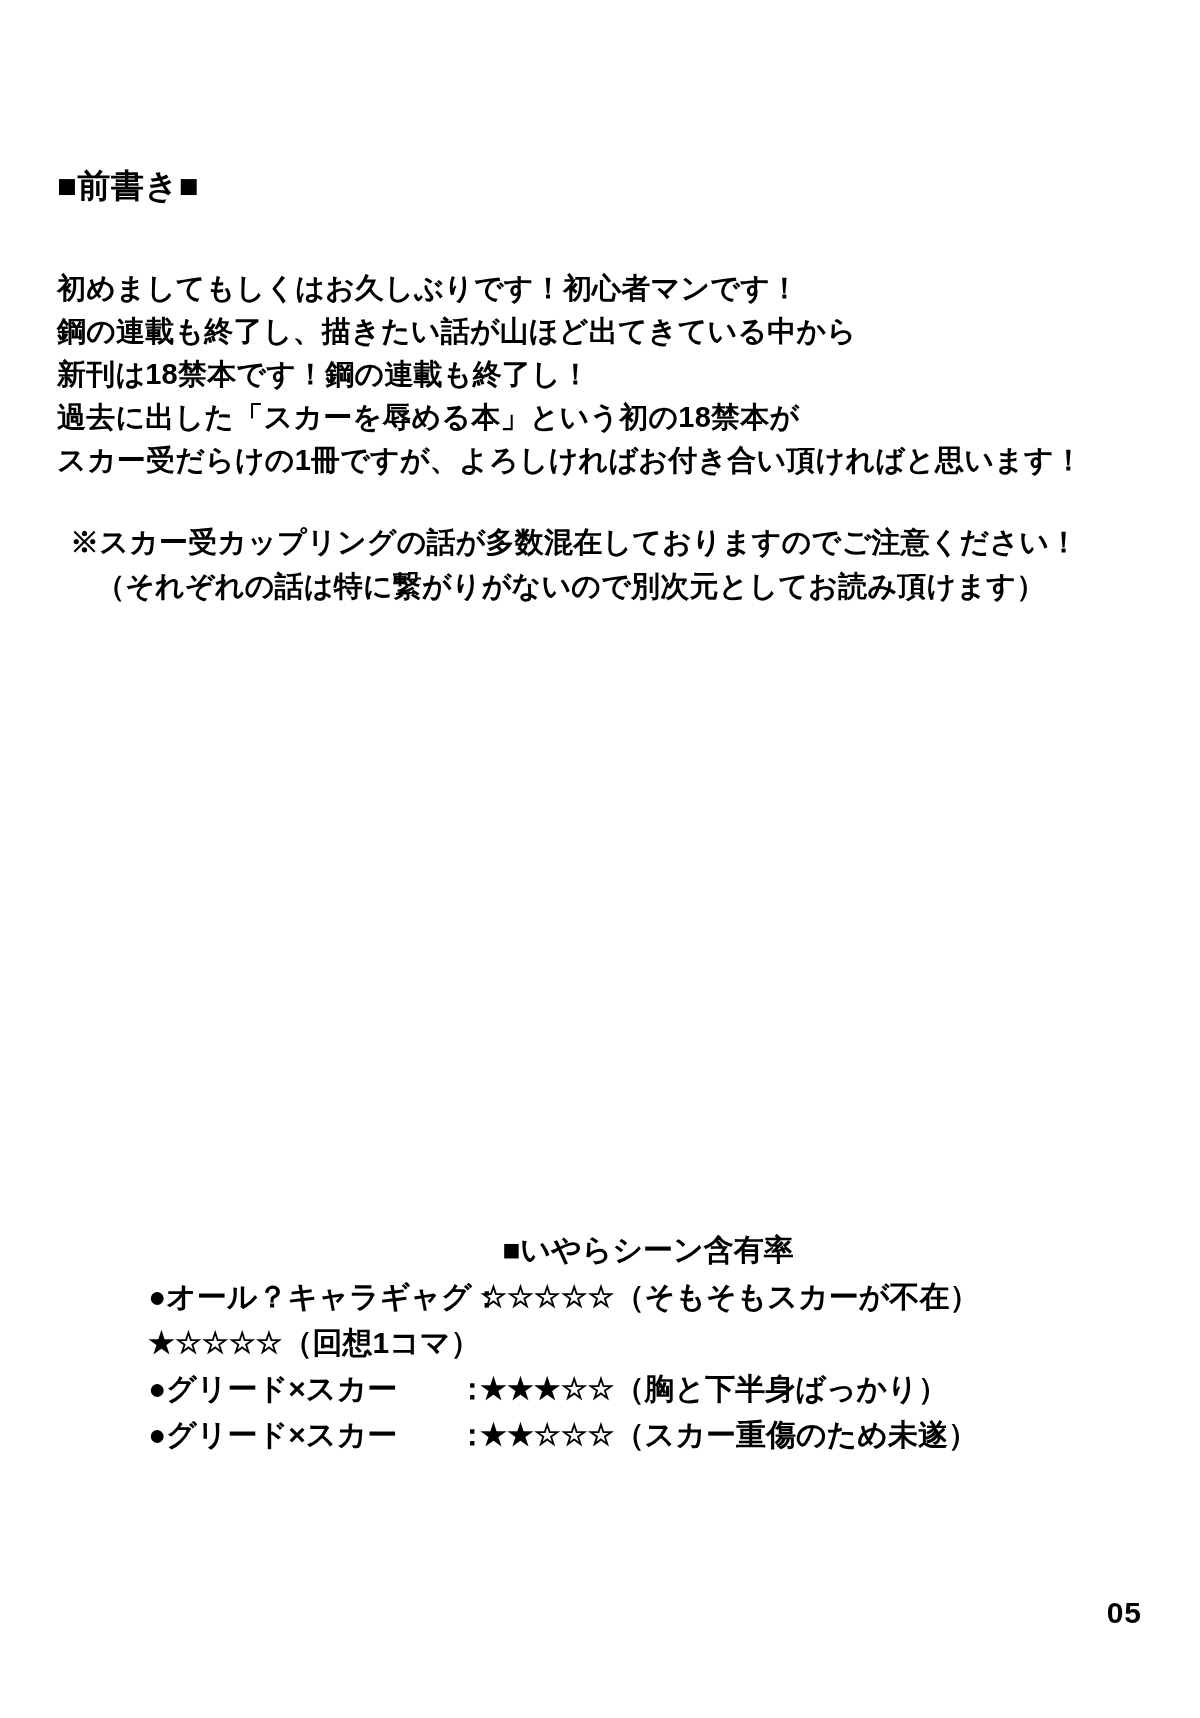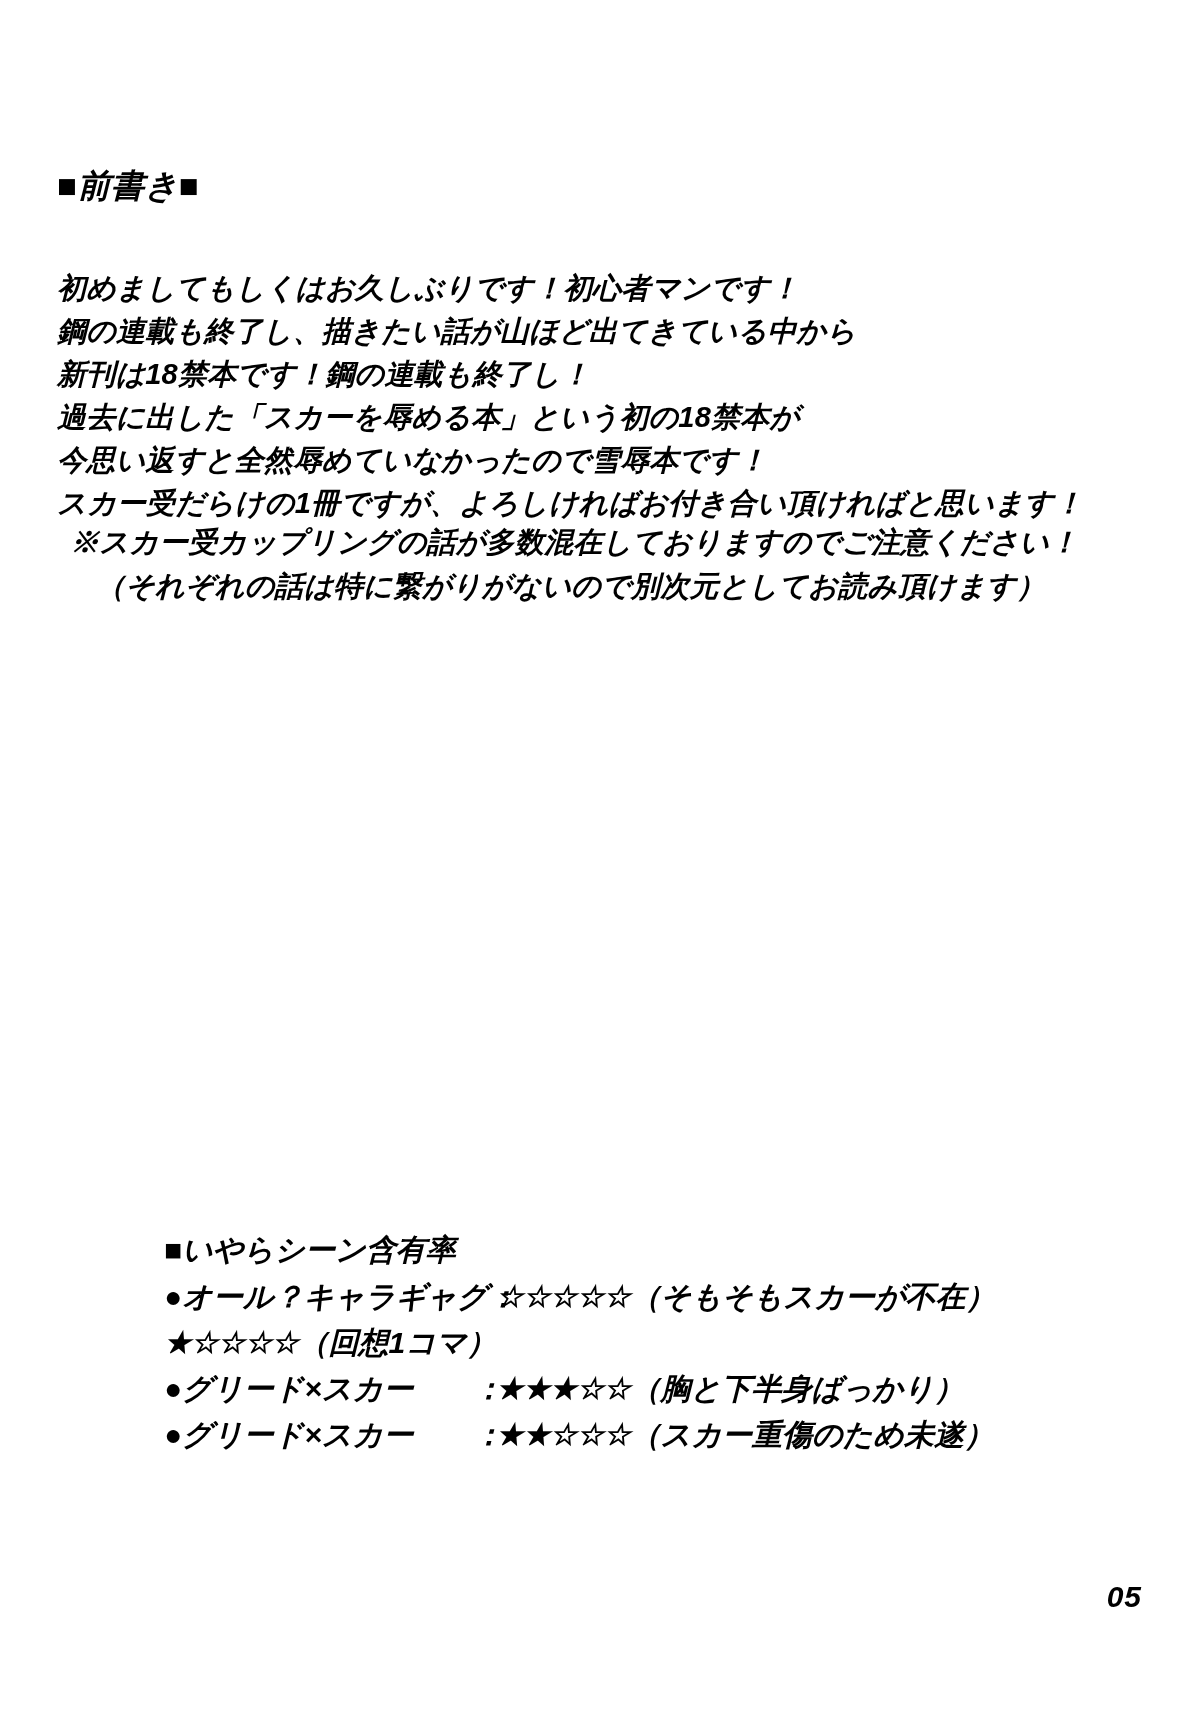--- a/index.html
+++ b/index.html
@@ -13,21 +13,20 @@
     position: relative;
     font-family: "Liberation Sans", sans-serif;
     color: #000000;
     overflow: hidden;
   }
 
   .page {
     position: absolute;
     inset: 0;
     background: #ffffff;
-    font-style: italic;
   }
 
   
   .preface-heading {
     position: absolute;
     left: 57px;
     top: 164px;
     font-size: 33px;
     font-weight: bold;
     letter-spacing: 0.5px;
@@ -64,23 +63,24 @@
     white-space: nowrap;
     letter-spacing: 0.2px;
   }
   .note-line.indent {
     padding-left: 26px;
   }
 
   
   .ratings {
     position: absolute;
-    left: 164px;
+    left: 148px;
     top: 1228px;
     width: 1000px;
+    text-align: center;
   }
   .ratings-heading {
     font-size: 30px;
     font-weight: bold;
     line-height: 44px;
     white-space: nowrap;
     margin-bottom: 2px;
   }
   .rating-row {
     font-size: 30px;
@@ -101,39 +101,38 @@
     display: inline-block;
   }
 
   
   .rating-row .rating-label { width: 332px; }
 
   
   .page-number {
     position: absolute;
     right: 58px;
-    bottom: 104px;
+    bottom: 88px;
     font-size: 30px;
     font-weight: bold;
     letter-spacing: 1px;
   }
 </style>
 </head>
 <body>
 
 <div class="page">
 
   <div class="preface-heading">■前書き■</div>
 
   <div class="body-block">
     <div class="body-line">初めましてもしくはお久しぶりです！初心者マンです！</div>
     <div class="body-line">鋼の連載も終了し、描きたい話が山ほど出てきている中から</div>
     <div class="body-line">新刊は18禁本です！鋼の連載も終了し！</div>
     <div class="body-line">過去に出した「スカーを辱める本」という初の18禁本が</div>
-    <div class="body-line">今思い返すと全然辱めていなかったので雪辱本です！</div>
     <div class="body-line">スカー受だらけの1冊ですが、よろしければお付き合い頂ければと思います！</div>
   </div>
 
   <div class="note-block">
     <div class="note-line">※スカー受カップリングの話が多数混在しておりますのでご注意ください！</div>
     <div class="note-line indent">（それぞれの話は特に繋がりがないので別次元としてお読み頂けます）</div>
   </div>
 
   <div class="ratings">
     <div class="ratings-heading">■いやらシーン含有率</div>

